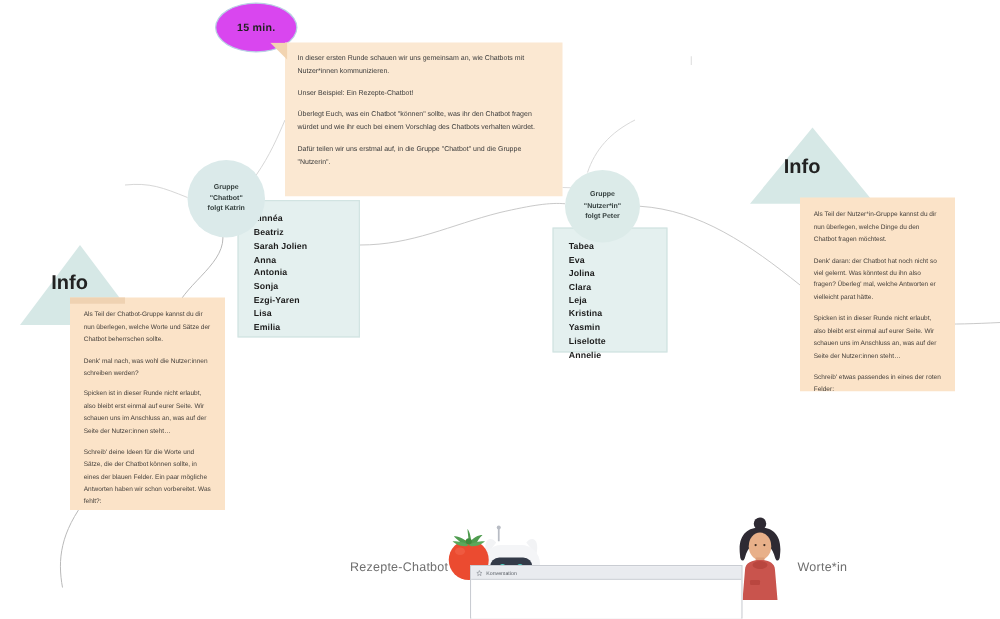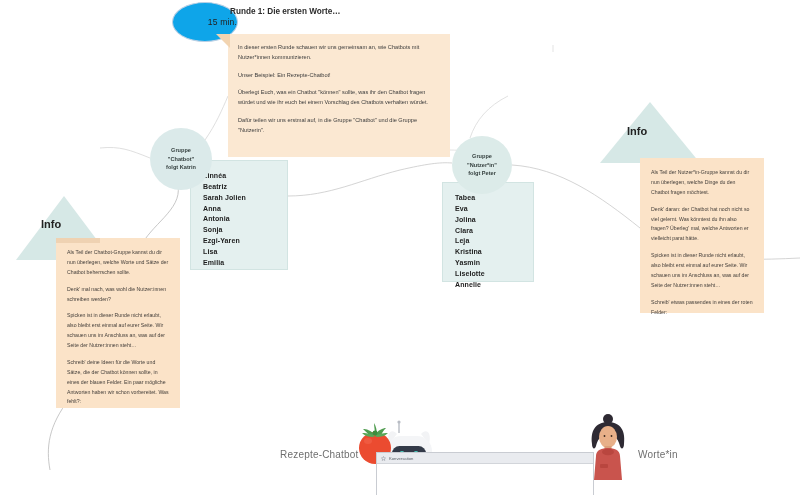--- a/index.html
+++ b/index.html
@@ -13,23 +13,23 @@
   #canvas{position:absolute;inset:0;width:800px;height:495px;}
   .layer{position:absolute;inset:0;width:800px;height:495px;}
   #paths{pointer-events:none;}
 
   
   .node{position:absolute;box-sizing:border-box;}
 
   
   .time-bubble{
     left:172px;top:2px;width:66px;height:40px;
-    background:#0ea5e9;border:1px solid #b9cfe4;border-radius:50%;
-    display:flex;align-items:center;justify-content:flex-end;
-    font-size:8.5px;color:#222;font-weight:400;letter-spacing:.2px;
+    background:#d946ef;border:1px solid #b9cfe4;border-radius:50%;
+    display:flex;align-items:center;justify-content:center;
+    font-size:8.5px;color:#222;font-weight:700;letter-spacing:.2px;
   }
 
   
   .main-card{
     left:228px;top:34px;width:222px;height:123px;
     background:#fbe8d2;
   }
   .main-title{
     position:absolute;left:0px;top:-27px;width:222px;
     font-size:8.2px;color:#2b2b2b;font-weight:700;
@@ -40,21 +40,21 @@
     font-size:5.6px;line-height:1.85;color:#3b3b3b;
   }
   .main-card-body p{margin:0 0 7px 0;}
   .main-card-body p:last-child{margin-bottom:0;}
   .main-card .tri-behind{
     position:absolute;left:-12px;top:0;width:14px;height:14px;
     background:#f2d4b1;
     clip-path:polygon(0 0,100% 0,100% 100%);
   }
   .info-label{
-    position:absolute;font-size:11px;font-weight:700;color:#222;
+    position:absolute;font-size:16px;font-weight:700;color:#222;
   }
 
   
   .info-note{
     background:#fbe3c8;
     font-size:5.2px;line-height:1.9;color:#46413c;
     padding:10px 11px;
   }
   .info-note .topbar{
     position:absolute;left:0;top:0;height:5px;width:44px;background:#efd2b2;
@@ -133,21 +133,20 @@
     <polygon points="64,196 112,260 16,260" fill="#d6e8e6"></polygon>
     <polygon points="650,102 700,163 600,163" fill="#d6e8e6"></polygon>
   </svg>
 
   <div class="node time-bubble">
     <span>15 min.</span>
   </div>
 
   <div class="node main-card">
     <div class="tri-behind"></div>
-    <div class="main-title">Runde 1: Die ersten Worte…</div>
     <div class="main-card-body">
       <p>In dieser ersten Runde schauen wir uns gemeinsam an, wie Chatbots mit Nutzer*innen kommunizieren.</p>
       <p>Unser Beispiel: Ein Rezepte-Chatbot!</p>
       <p>Überlegt Euch, was ein Chatbot "können" sollte, was ihr den Chatbot fragen würdet und wie ihr euch bei einem Vorschlag des Chatbots verhalten würdet.</p>
       <p>Dafür teilen wir uns erstmal auf, in die Gruppe "Chatbot" und die Gruppe "Nutzerin".</p>
     </div>
   </div>
 
   <div class="info-label" style="left:41px;top:218px;">Info</div>
   <div class="info-label" style="left:627px;top:125px;">Info</div>

